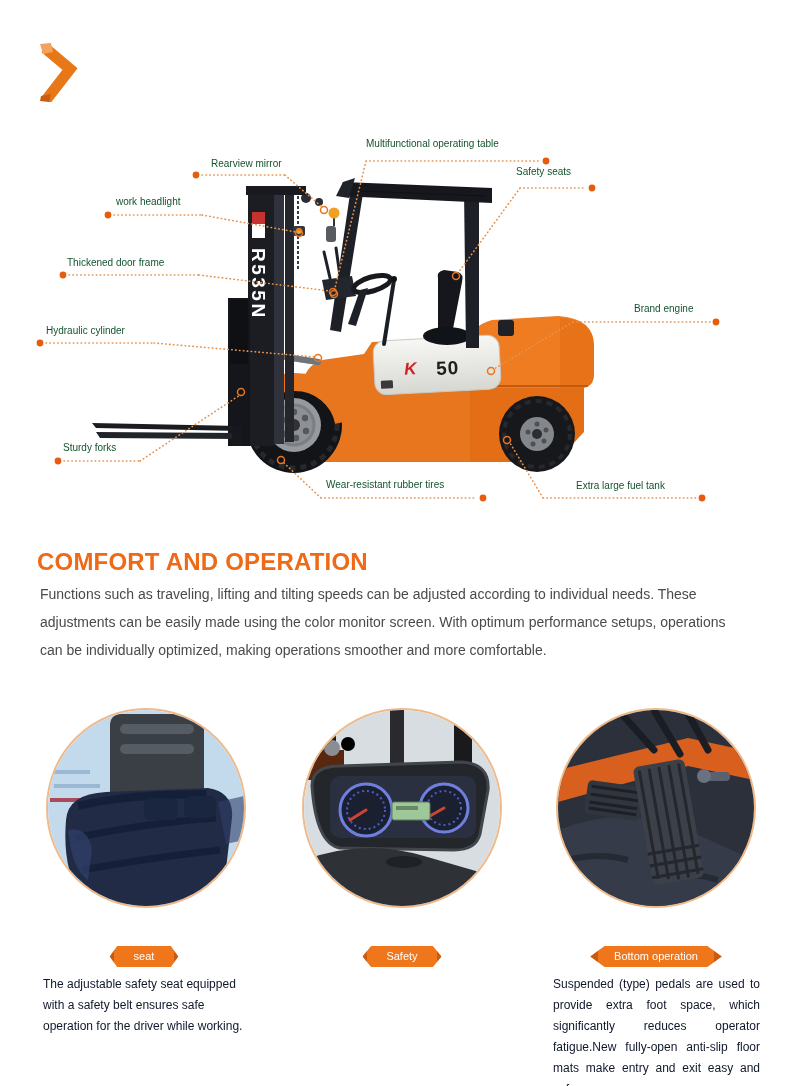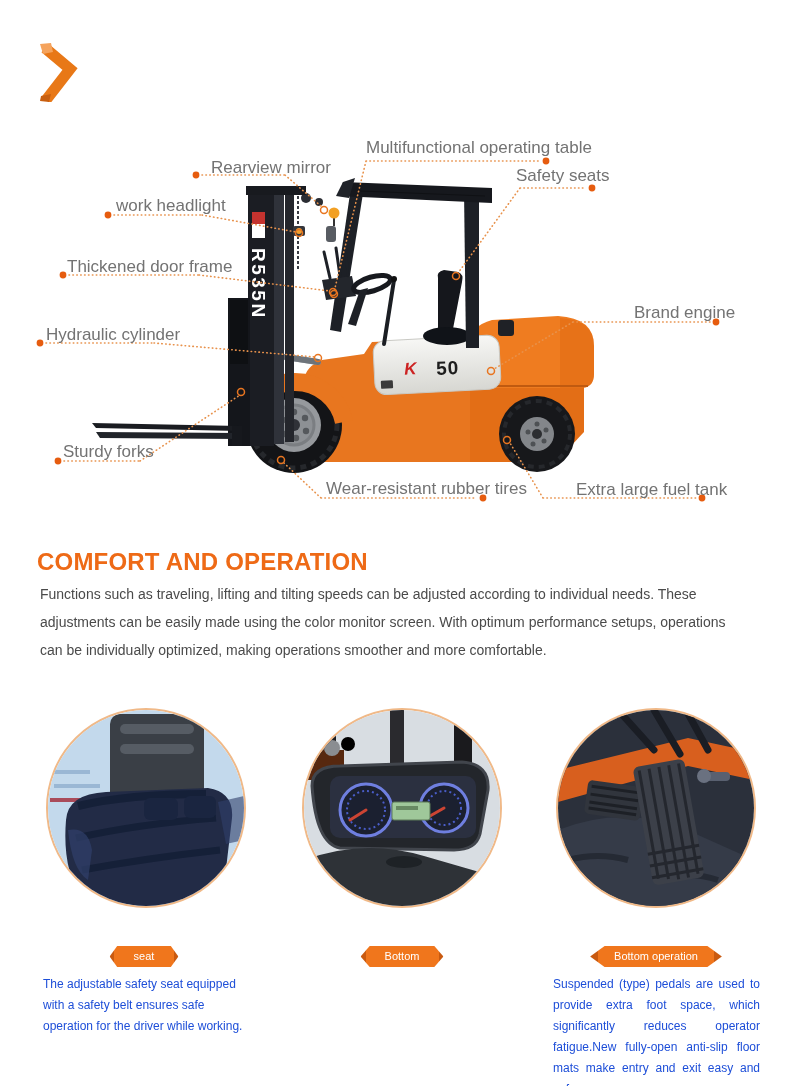--- a/index.html
+++ b/index.html
@@ -7,21 +7,21 @@
         font-family:"Liberation Sans",sans-serif;overflow:hidden;}
 
   
   .logo{position:absolute;left:37px;top:40px;width:42px;height:62px;}
   .title{position:absolute;left:95px;top:46px;color:#3b3b3b;
          font-size:24px;font-weight:bold;line-height:28px;letter-spacing:0.4px;}
 
   
   .diagram{position:absolute;left:0;top:130px;width:800px;height:390px;}
   .diagram svg{position:absolute;left:0;top:0;}
-  .callout{position:absolute;font-size:17px;color:#737373;white-space:nowrap;text-align:right;}
+  .callout{position:absolute;font-size:10px;color:#14532d;white-space:nowrap;text-align:right;}
 
   
   .section-heading{position:absolute;left:37px;top:548px;font-size:24px;
                    font-weight:bold;color:#EE6A16;letter-spacing:0.2px;}
   .section-body{position:absolute;left:40px;top:580px;width:712px;
                 font-size:14px;line-height:28px;color:#4a4a4a;}
 
   
   .features{position:absolute;left:0;top:700px;width:672px;height:386px;}
   .photo-circle{position:absolute;top:8px;width:200px;height:200px;border-radius:50%;
@@ -29,21 +29,21 @@
   .photo-circle svg{display:block;}
   .c1{left:46px;} .c2{left:302px;} .c3{left:556px;}
 
   .banner{position:absolute;top:246px;transform:translateX(-50%);
           height:21px;line-height:21px;padding:0 24px;color:#fff;font-size:11px;
           background:linear-gradient(90deg,#c95a10 0%,#c95a10 6%,#f0761c 6%,#f0761c 94%,#c95a10 94%);
           clip-path:polygon(0 50%,11% 0,89% 0,100% 50%,89% 100%,11% 100%);
           white-space:nowrap;}
   .b1{left:144px;} .b2{left:402px;} .b3{left:656px;}
 
-  .caption{position:absolute;top:274px;font-size:12px;line-height:21px;color:#1d4ed8;}
+  .caption{position:absolute;top:274px;font-size:12px;line-height:21px;color:#0f172a;}
   .cap1{left:43px;width:202px;}
   .cap2{left:300px;width:205px;}
   .cap3{left:553px;width:207px;text-align:justify;}
 </style>
 </head>
 <body>
 
 <div class="page">
 
   <svg class="logo" viewBox="0 0 42 62">
@@ -281,20 +281,20 @@
           <rect x="86" y="52" width="52" height="120" rx="6" fill="#3c4049"></rect>
           <path d="M92,56 V166 M102,56 V168 M112,56 V170 M122,56 V170 M132,56 V168" stroke="#24272e" stroke-width="3"></path>
           <path d="M86,140 H138 M86,152 H138 M86,164 H138" stroke="#24272e" stroke-width="3"></path>
         </g>
         <rect x="142" y="62" width="30" height="9" rx="4" fill="#596070"></rect>
         <circle cx="146" cy="66" r="7" fill="#6a7180"></circle>
       </svg>
     </div>
 
     <div class="banner b1">seat</div>
-    <div class="banner b2">Bottom</div>
+    <div class="banner b2">Safety</div>
     <div class="banner b3">Bottom operation</div>
 
     <div class="caption cap1">The adjustable safety seat equipped with a safety belt ensures safe operation for the driver while working.</div>
     <div class="caption cap3">Suspended (type) pedals are used to provide extra foot space, which significantly reduces operator fatigue.New fully-open anti-slip floor mats make entry and exit easy and safe.</div>
   </div>
 
 </div>
 
 </body></html>

